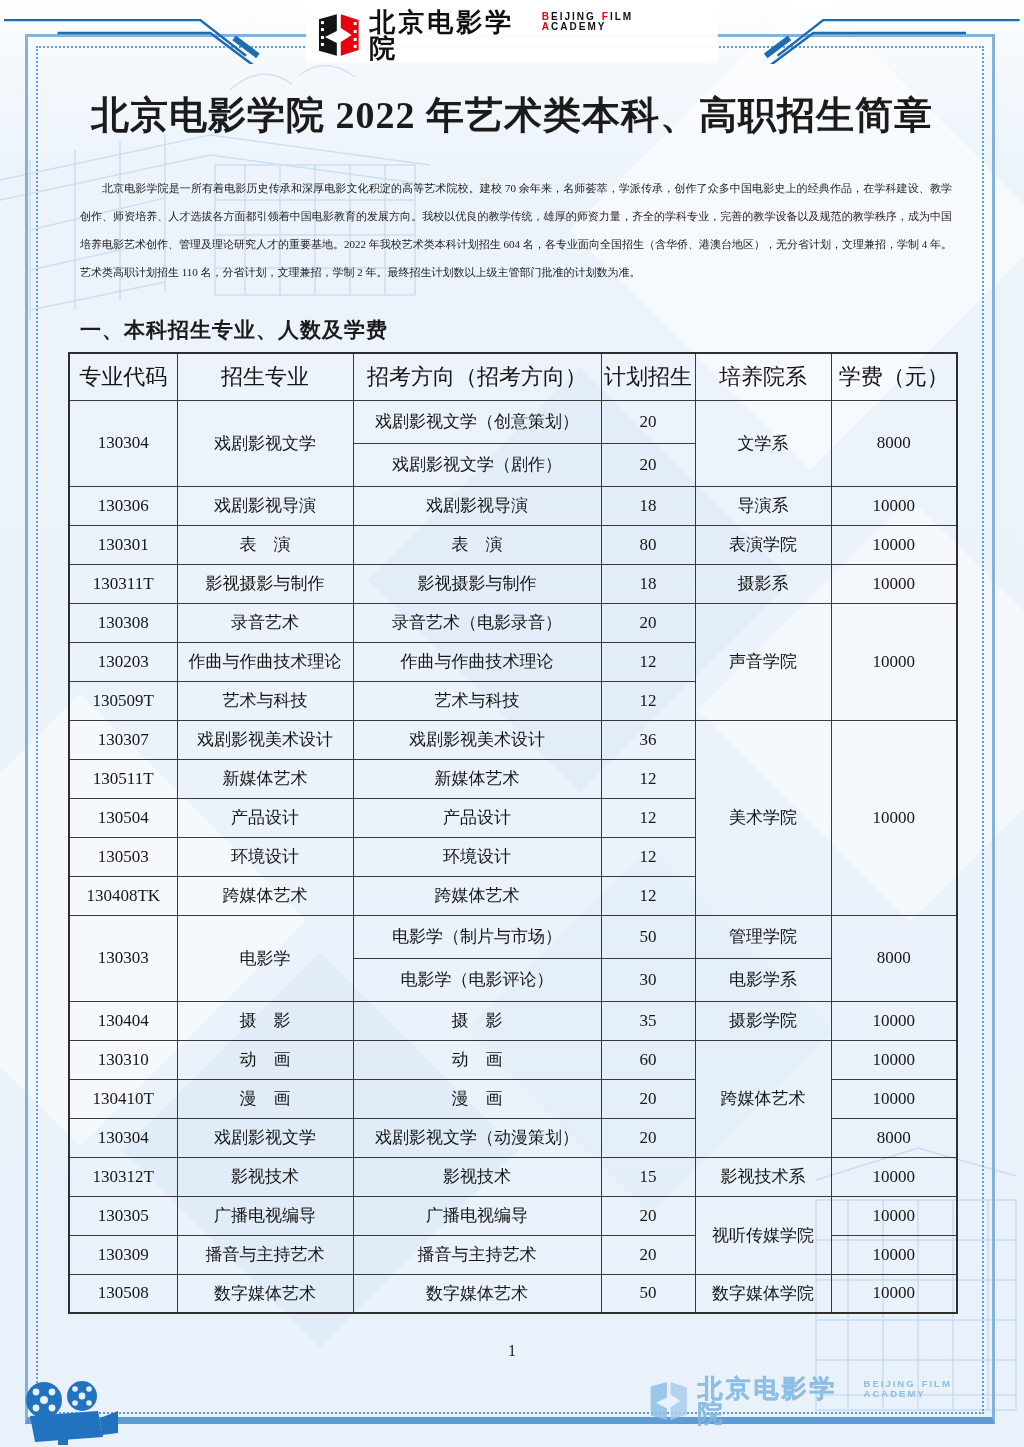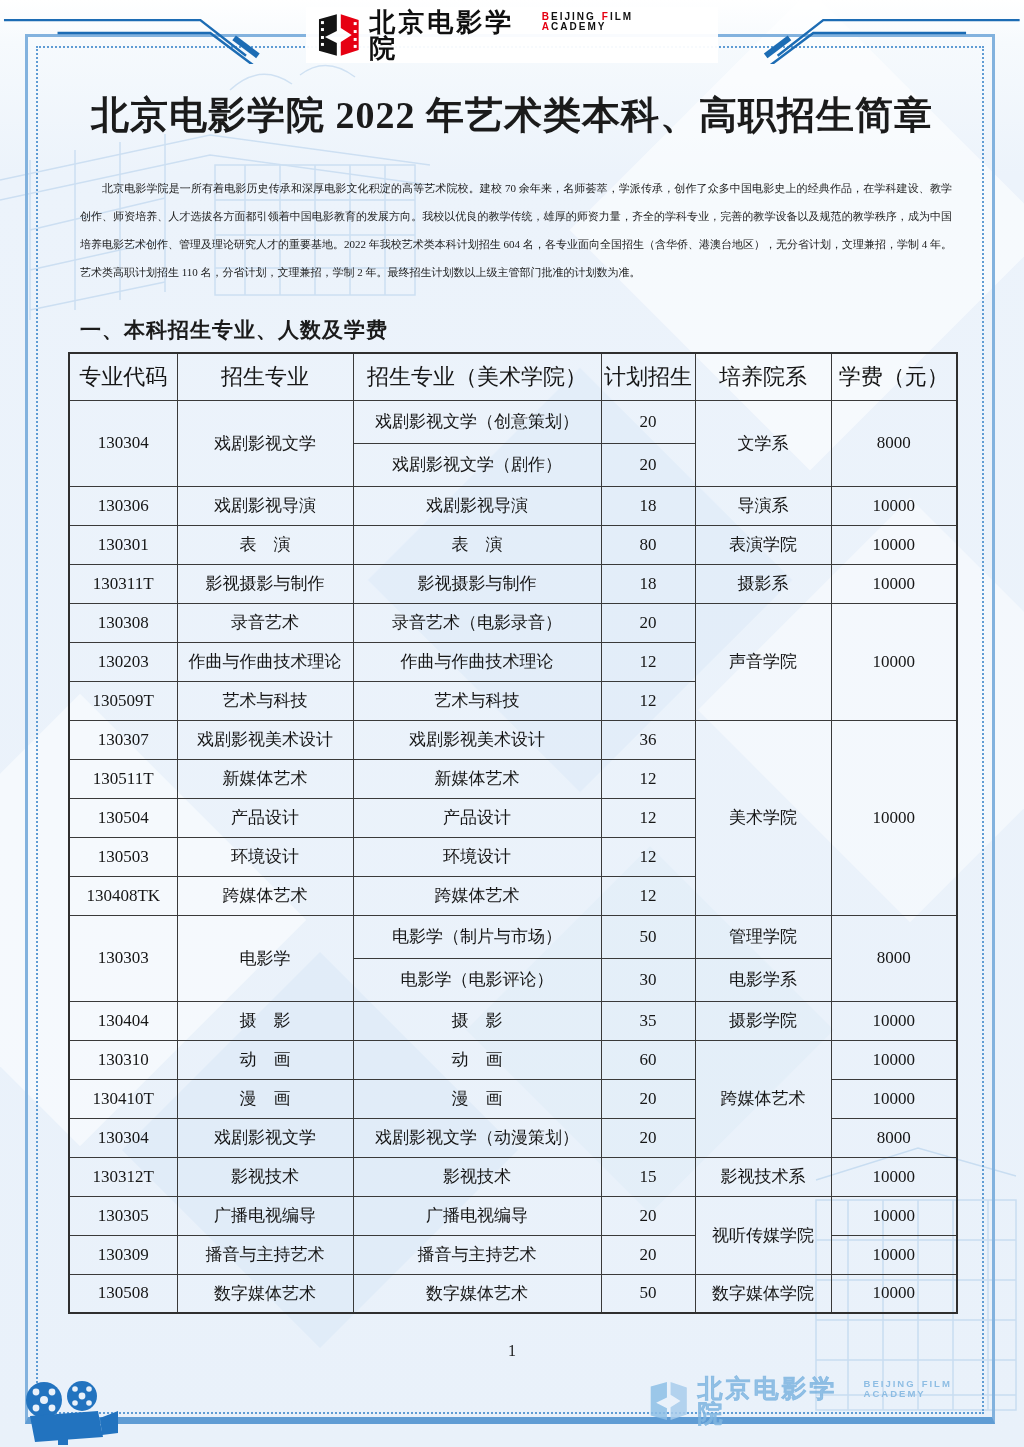--- a/index.html
+++ b/index.html
@@ -142,21 +142,21 @@
       <col>
       <col>
       <col>
       <col>
       <col>
     </colgroup>
     <thead>
       <tr>
         <th>专业代码</th>
         <th>招生专业</th>
-        <th>招生专业（美术学院）</th>
+        <th>招考方向（招考方向）</th>
         <th>计划招生</th>
         <th>培养院系</th>
         <th>学费（元）</th>
       </tr>
     </thead>
     <tbody>
       <tr class="tall">
         <td rowspan="2">130304</td>
         <td rowspan="2">戏剧影视文学</td>
         <td>戏剧影视文学（创意策划）</td>

